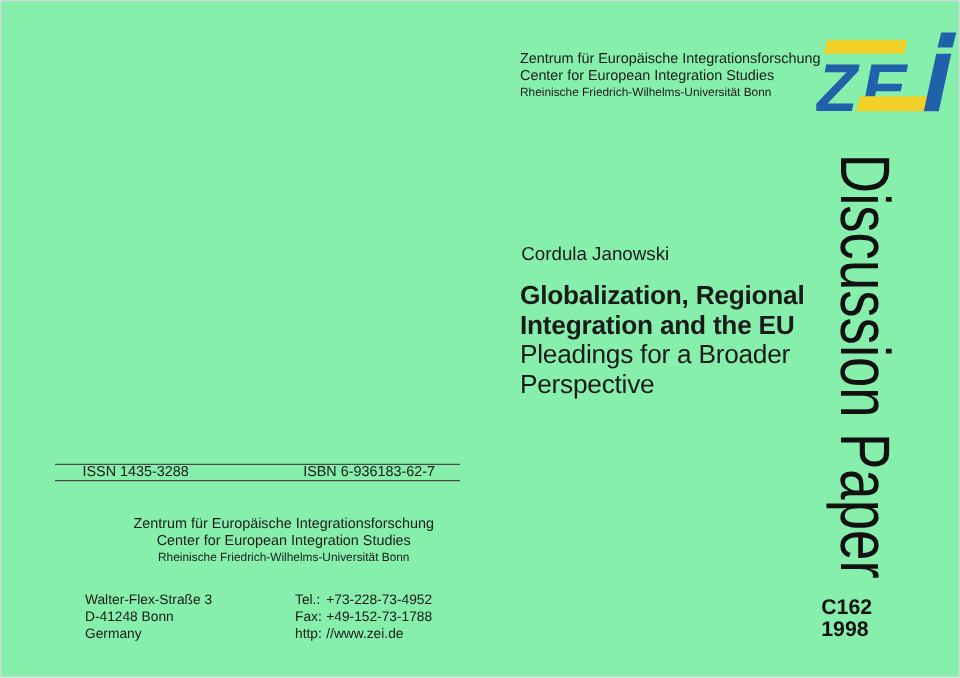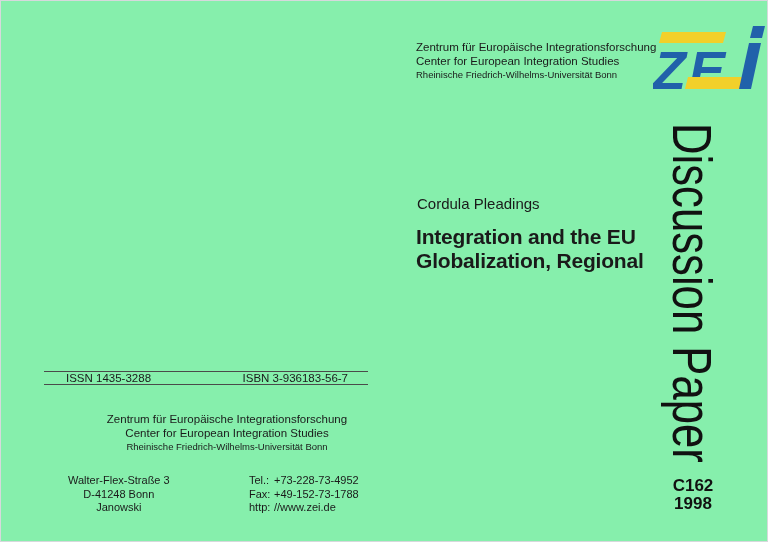--- a/index.html
+++ b/index.html
@@ -39,21 +39,21 @@
     color: #111111;
     transform-origin: 50% 0;
     transform: scaleY(0.78);
     white-space: nowrap;
   }
 
   
   .paper-id {
     position: absolute;
     left: 656px; top: 476px; width: 72px;
-    text-align: center;
+    text-align: left;
     font-weight: bold;
     font-size: 17px;
     line-height: 17.5px;
     color: #111111;
   }
 
   
   .author { position: absolute; left: 416px; top: 194px; font-size: 15px; }
   .title-block { position: absolute; left: 415px; top: 224px; font-size: 21px; line-height: 23.5px; letter-spacing: -0.2px; }
   .title-block .bold { font-weight: bold; }
@@ -71,23 +71,23 @@
     padding: 0 20px 0 22px;
     font-size: 11.5px;
   }
 
   
   .imprint-org { position: absolute; left: 60px; top: 412px; width: 332px; text-align: center; white-space: nowrap; }
   .imprint-org .l1, .imprint-org .l2 { font-size: 11.5px; line-height: 13.5px; }
   .imprint-org .l3 { font-size: 9.5px; line-height: 13px; }
 
   
-  .postal { position: absolute; left: 67px; top: 473px; font-size: 11px; line-height: 13.5px; text-align: center; }
+  .postal { position: absolute; left: 67px; top: 473px; font-size: 11px; line-height: 13.5px; }
   .contact { position: absolute; left: 235px; top: 473px; font-size: 11px; line-height: 13.5px; }
-  .contact .row { display: grid; grid-template-columns: 25px auto; margin-left: 13px; }
+  .contact .row { display: grid; grid-template-columns: 25px auto; }
 </style>
 </head>
 <body>
 
 <div class="page">
 
   <div class="header-org">
     <div class="l1">Zentrum für Europäische Integrationsforschung</div>
     <div class="l2">Center for European Integration Studies</div>
     <div class="l3">Rheinische Friedrich-Wilhelms-Universität Bonn</div>
@@ -105,42 +105,44 @@
     <polygon points="100,1 112,1 109,13 97,13" fill="#2161AA"></polygon>
   </svg>
 
   <div class="series-vertical">Discussion Paper</div>
 
   <div class="paper-id">
     <div>C162</div>
     <div>1998</div>
   </div>
 
-  <div class="author">Cordula Pleadings</div>
+  <div class="author">Cordula Janowski</div>
 
   <div class="title-block">
+    <div class="bold">Globalization, Regional</div>
     <div class="bold">Integration and the EU</div>
-    <div class="bold">Globalization, Regional</div>
+    <div>Pleadings for a Broader</div>
+    <div>Perspective</div>
   </div>
 
   <div class="issn-bar">
     <span>ISSN 1435-3288</span>
-    <span>ISBN 3-936183-56-7</span>
+    <span>ISBN 6-936183-62-7</span>
   </div>
 
   <div class="imprint-org">
     <div class="l1">Zentrum für Europäische Integrationsforschung</div>
     <div class="l2">Center for European Integration Studies</div>
     <div class="l3">Rheinische Friedrich-Wilhelms-Universität Bonn</div>
   </div>
 
   <div class="postal">
     <div>Walter-Flex-Straße 3</div>
     <div>D-41248 Bonn</div>
-    <div>Janowski</div>
+    <div>Germany</div>
   </div>
 
   <div class="contact">
     <div class="row">
       <span>Tel.:</span>
       <span>+73-228-73-4952</span>
     </div>
     <div class="row">
       <span>Fax:</span>
       <span>+49-152-73-1788</span>

